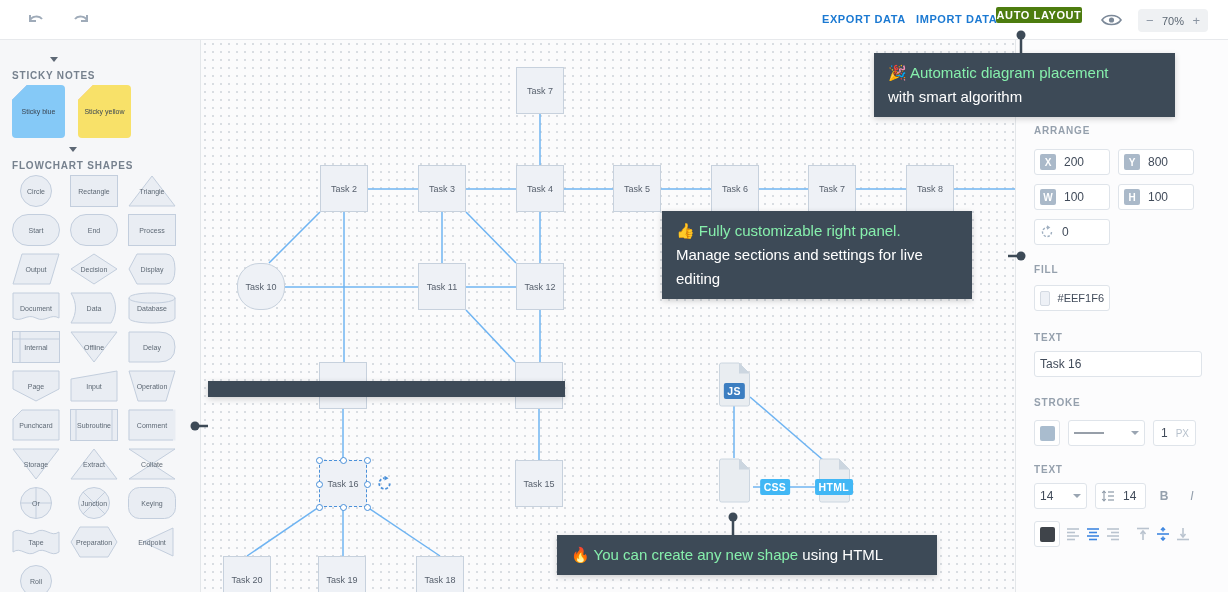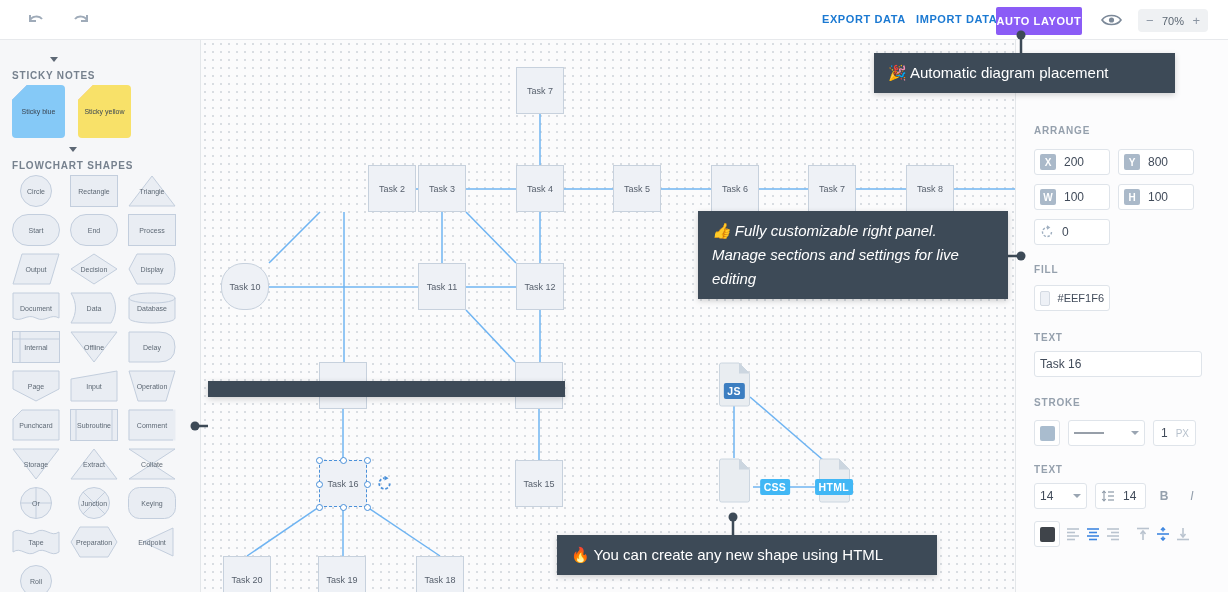--- a/index.html
+++ b/index.html
@@ -3,21 +3,21 @@
 <meta charset="utf-8">
 <style>
   * { margin:0; padding:0; box-sizing:border-box; }
   html,body { width:1228px; height:592px; overflow:hidden; font-family:"Liberation Sans", sans-serif; }
   #app { position:relative; width:1228px; height:592px; background:#fff; }
 
   
   #topbar { position:absolute; left:0; top:0; width:1228px; height:40px; background:#fff; border-bottom:1px solid #e7e9ec; z-index:30; }
   .tb-icon { position:absolute; top:11px; width:18px; height:16px; cursor:pointer; }
   .tb-link { position:absolute; top:13px; font-size:11px; font-weight:bold; letter-spacing:.6px; color:#1b79d2; cursor:pointer; }
-  #auto-layout-btn { position:absolute; left:996px; top:7px; width:86px; height:28px; background:#8b5cf6; color:#fff; font-size:11px; font-weight:bold; letter-spacing:.6px; border:none; border-radius:2px; cursor:pointer; }
+  #auto-layout-btn { position:absolute; left:996px; top:7px; width:86px; height:16px; background:#4d7c0f; color:#fff; font-size:11px; font-weight:bold; letter-spacing:.6px; border:none; border-radius:2px; cursor:pointer; }
   #eye-btn { position:absolute; left:1101px; top:13px; width:21px; height:14px; cursor:pointer; }
   #zoomer { position:absolute; left:1138px; top:9px; width:70px; height:23px; background:#eff1f3; border-radius:4px; display:flex; align-items:center; justify-content:space-between; padding:0 8px; }
   #zoomer .zbtn { color:#8a95a2; font-size:13px; cursor:pointer; line-height:1; }
   #zoomer .zval { color:#5c6773; font-size:11px; }
 
   
   #left-panel { position:absolute; left:0; top:40px; width:201px; height:552px; background:#f6f7f9; border-right:1px solid #e4e7ea; overflow:hidden; z-index:10; }
   .section-head { position:absolute; left:12px; display:flex; align-items:center; gap:8px; font-size:10px; font-weight:bold; letter-spacing:.8px; color:#76818e;flex-direction:column; }
   .tri { width:0; height:0; border-left:4px solid transparent; border-right:4px solid transparent; border-top:5px solid #5d6875; }
   .note { position:absolute; width:53px; height:53px; border-radius:4px; display:flex; align-items:center; justify-content:center; font-size:7px; color:#3a4653; cursor:grab; clip-path:polygon(15px 0, 100% 0, 100% 100%, 0 100%, 0 15px); }
@@ -50,21 +50,21 @@
   .rp-wide { width:168px; }
   .swatch-box { width:26px; height:26px; background:#fff; border:1px solid #dfe4ea; border-radius:3px; display:flex; align-items:center; justify-content:center; }
   .swatch { width:15px; height:15px; border-radius:2px; }
   .chev { width:0; height:0; border-left:4px solid transparent; border-right:4px solid transparent; border-top:4px solid #9aa5b2; }
   .icon-btn { display:flex; align-items:center; justify-content:center; cursor:pointer; }
   .bi-btn { font-size:12px; color:#95a0ad; width:20px; text-align:center; cursor:pointer; }
 
   
   #overlay-svg { position:absolute; left:0; top:0; z-index:40; pointer-events:none; }
   .tooltip { position:absolute; background:#3d4a57; color:#fff; font-size:15px; line-height:24px; padding:8px 14px; z-index:50; box-shadow:0 2px 6px rgba(0,0,0,.18); }
-  .tooltip .blue { color:#ffffff;text-align:center; }
+  .tooltip .blue { color:#86efac;text-align:center; }
   .cursor-default { cursor:default; }
 </style>
 </head>
 <body>
 
 <div id="app">
 
   <div id="topbar">
     <svg class="tb-icon" style="left:27px" viewBox="0 0 18 16">
       <path d="M3 10 C4 5 12 4 15 8" fill="none" stroke="#9fabb9" stroke-width="2"></path>
@@ -333,42 +333,42 @@
         <line x1="142" y1="467" x2="142" y2="516" class="edge"></line>
         <line x1="166" y1="467" x2="239" y2="516" class="edge"></line>
         <line x1="533" y1="358" x2="533" y2="418" class="edge"></line>
         <line x1="549" y1="357" x2="622" y2="420" class="edge"></line>
         <line x1="552" y1="447" x2="617" y2="447" class="edge"></line>
       </svg>
     <div id="nodes-holder">
         <div class="node" style="left: 315px; top: 27px;">
           <span>Task 7</span>
         </div>
-        <div class="node" style="left: 119px; top: 125px; margin-left: 48px;">
+        <div class="node" style="left: 119px; top: 125px;">
           <span>Task 2</span>
         </div>
         <div class="node" style="left: 217px; top: 125px;">
           <span>Task 3</span>
         </div>
         <div class="node" style="left: 315px; top: 125px;">
           <span>Task 4</span>
         </div>
         <div class="node" style="left: 412px; top: 125px;">
           <span>Task 5</span>
         </div>
         <div class="node" style="left: 510px; top: 125px;">
           <span>Task 6</span>
         </div>
         <div class="node" style="left: 607px; top: 125px;">
           <span>Task 7</span>
         </div>
         <div class="node" style="left: 705px; top: 125px;">
           <span>Task 8</span>
         </div>
-        <div class="node" style="left: 20px; top: 223px; border-radius: 22px;">
+        <div class="node" style="left: 36px; top: 223px; border-radius: 22px;">
           <span>Task 10</span>
         </div>
         <div class="node" style="left: 217px; top: 223px;">
           <span>Task 11</span>
         </div>
         <div class="node" style="left: 315px; top: 223px;">
           <span>Task 12</span>
         </div>
         <div class="node" style="left: 118px; top: 322px;">
           <span></span>
@@ -570,22 +570,23 @@
       <line x1="1008" y1="256" x2="1021" y2="256" stroke="#3d4a57" stroke-width="2.5"></line>
       <circle cx="1021" cy="256" r="4.5" fill="#3d4a57"></circle>
       <line x1="195" y1="426" x2="208" y2="426" stroke="#3d4a57" stroke-width="2.5"></line>
       <circle cx="195" cy="426" r="4.5" fill="#3d4a57"></circle>
       <line x1="733" y1="517" x2="733" y2="535" stroke="#3d4a57" stroke-width="2.5"></line>
       <circle cx="733" cy="517" r="4.5" fill="#3d4a57"></circle>
     </svg>
   <div id="tooltips-holder">
       <div class="tooltip cursor-default" style="left: 874px; top: 53px; width: 301px;">
         <div class="tip-line"><span class="blue">🎉 Automatic diagram placement</span></div>
-      </div>
-      <div class="tooltip cursor-default" style="left: 698px; top: 211px; width: 310px; font-style: italic;">
+        <div class="tip-line"><span>with smart algorithm</span></div>
+      </div>
+      <div class="tooltip cursor-default" style="left: 662px; top: 211px; width: 310px;">
         <div class="tip-line"><span class="blue">👍 Fully customizable right panel.</span></div>
         <div class="tip-line"><span>Manage sections and settings for live editing</span></div>
       </div>
       <div class="tooltip cursor-default" style="left: 208px; top: 381px; width: 357px;">
       </div>
       <div class="tooltip cursor-default" style="left: 557px; top: 535px; width: 380px;">
         <div class="tip-line"><span class="blue">🔥 You can create any new shape</span><span> using HTML</span></div>
       </div>
     </div>
 

